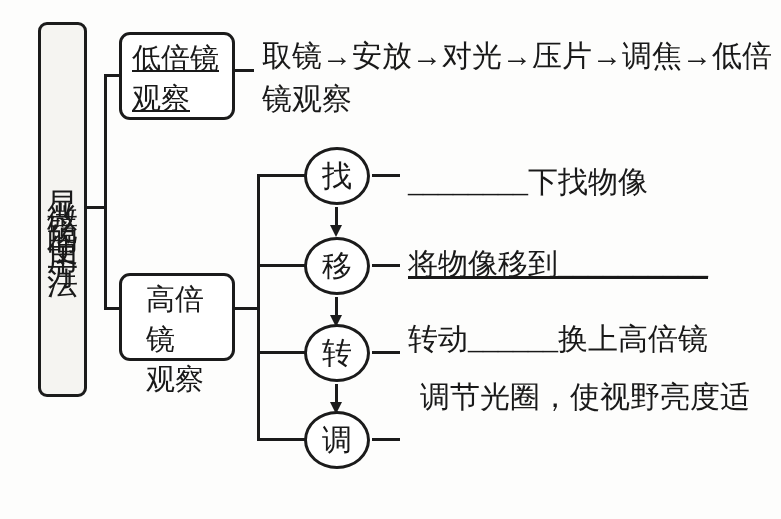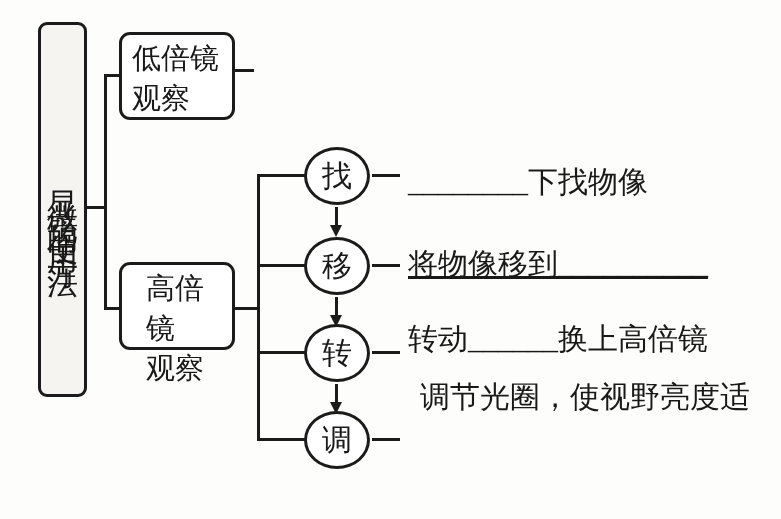--- a/index.html
+++ b/index.html
@@ -94,27 +94,31 @@
 
   <div class="rootbox">
     <div class="vtext">显微镜的使用方法</div>
   </div>
 
   <div class="hline" style="left:87px; top:206px; width:18px;"></div>
   <div class="vline" style="left:104px; top:74px; height:236px;"></div>
   <div class="hline" style="left:104px; top:74px; width:17px;"></div>
   <div class="hline" style="left:104px; top:307px; width:17px;"></div>
 
-  <div class="branchbox" style="left:119px; top:32px;">
+  <div class="branchbox" style="left:119px; top:32px;text-decoration:underline;">
     <div>低倍镜</div>
     <div>观察</div>
   </div>
   <div class="hline" style="left:234px; top:69px; width:20px;"></div>
+  <div class="seq">
+    <div>取镜→安放→对光→压片→调焦→低倍</div>
+    <div>镜观察</div>
+  </div>
 
-  <div class="branchbox" style="left:119px; top:262px;padding-left:24px;">
+  <div class="branchbox" style="left:119px; top:273px;padding-left:24px;">
     <div>高倍镜</div>
     <div>观察</div>
   </div>
   <div class="hline" style="left:234px; top:307px; width:26px;"></div>
   <div class="vline" style="left:257px; top:174px; height:267px;"></div>
 
   <div class="hline" style="left:257px; top:174px; width:48px;"></div>
   <div class="hline" style="left:257px; top:264px; width:48px;"></div>
   <div class="hline" style="left:257px; top:351px; width:48px;"></div>
   <div class="hline" style="left:257px; top:438px; width:48px;"></div>

